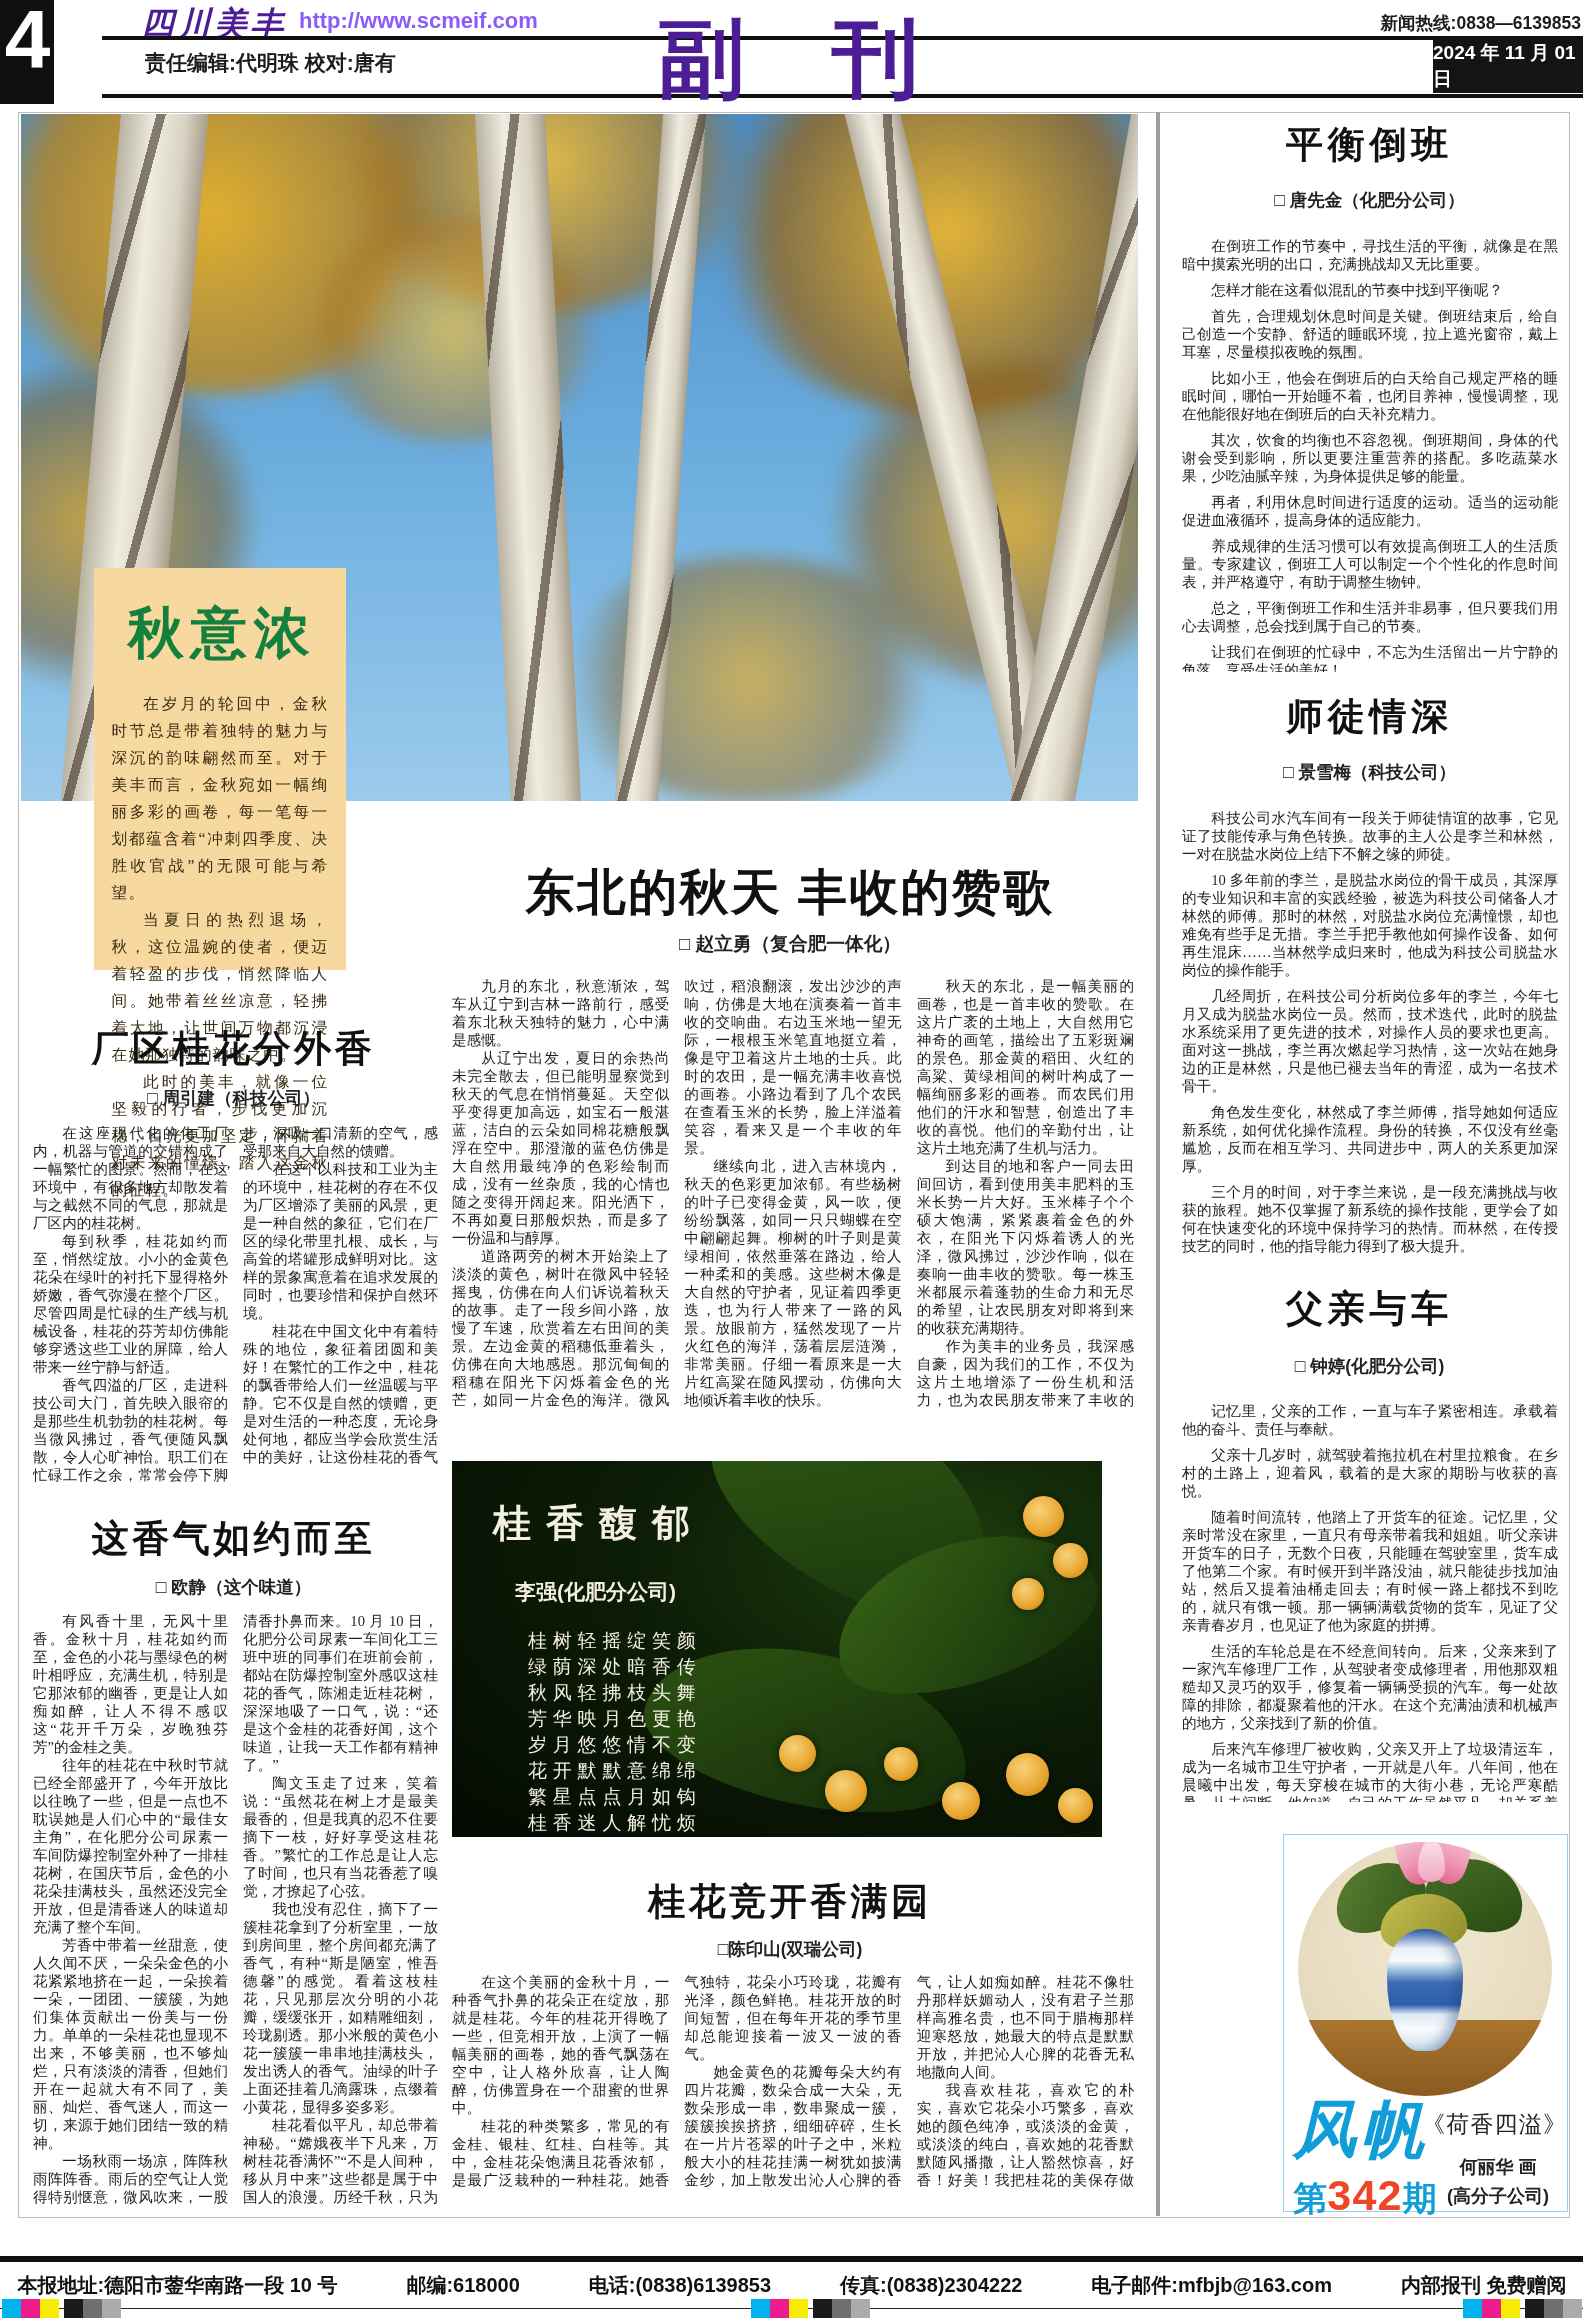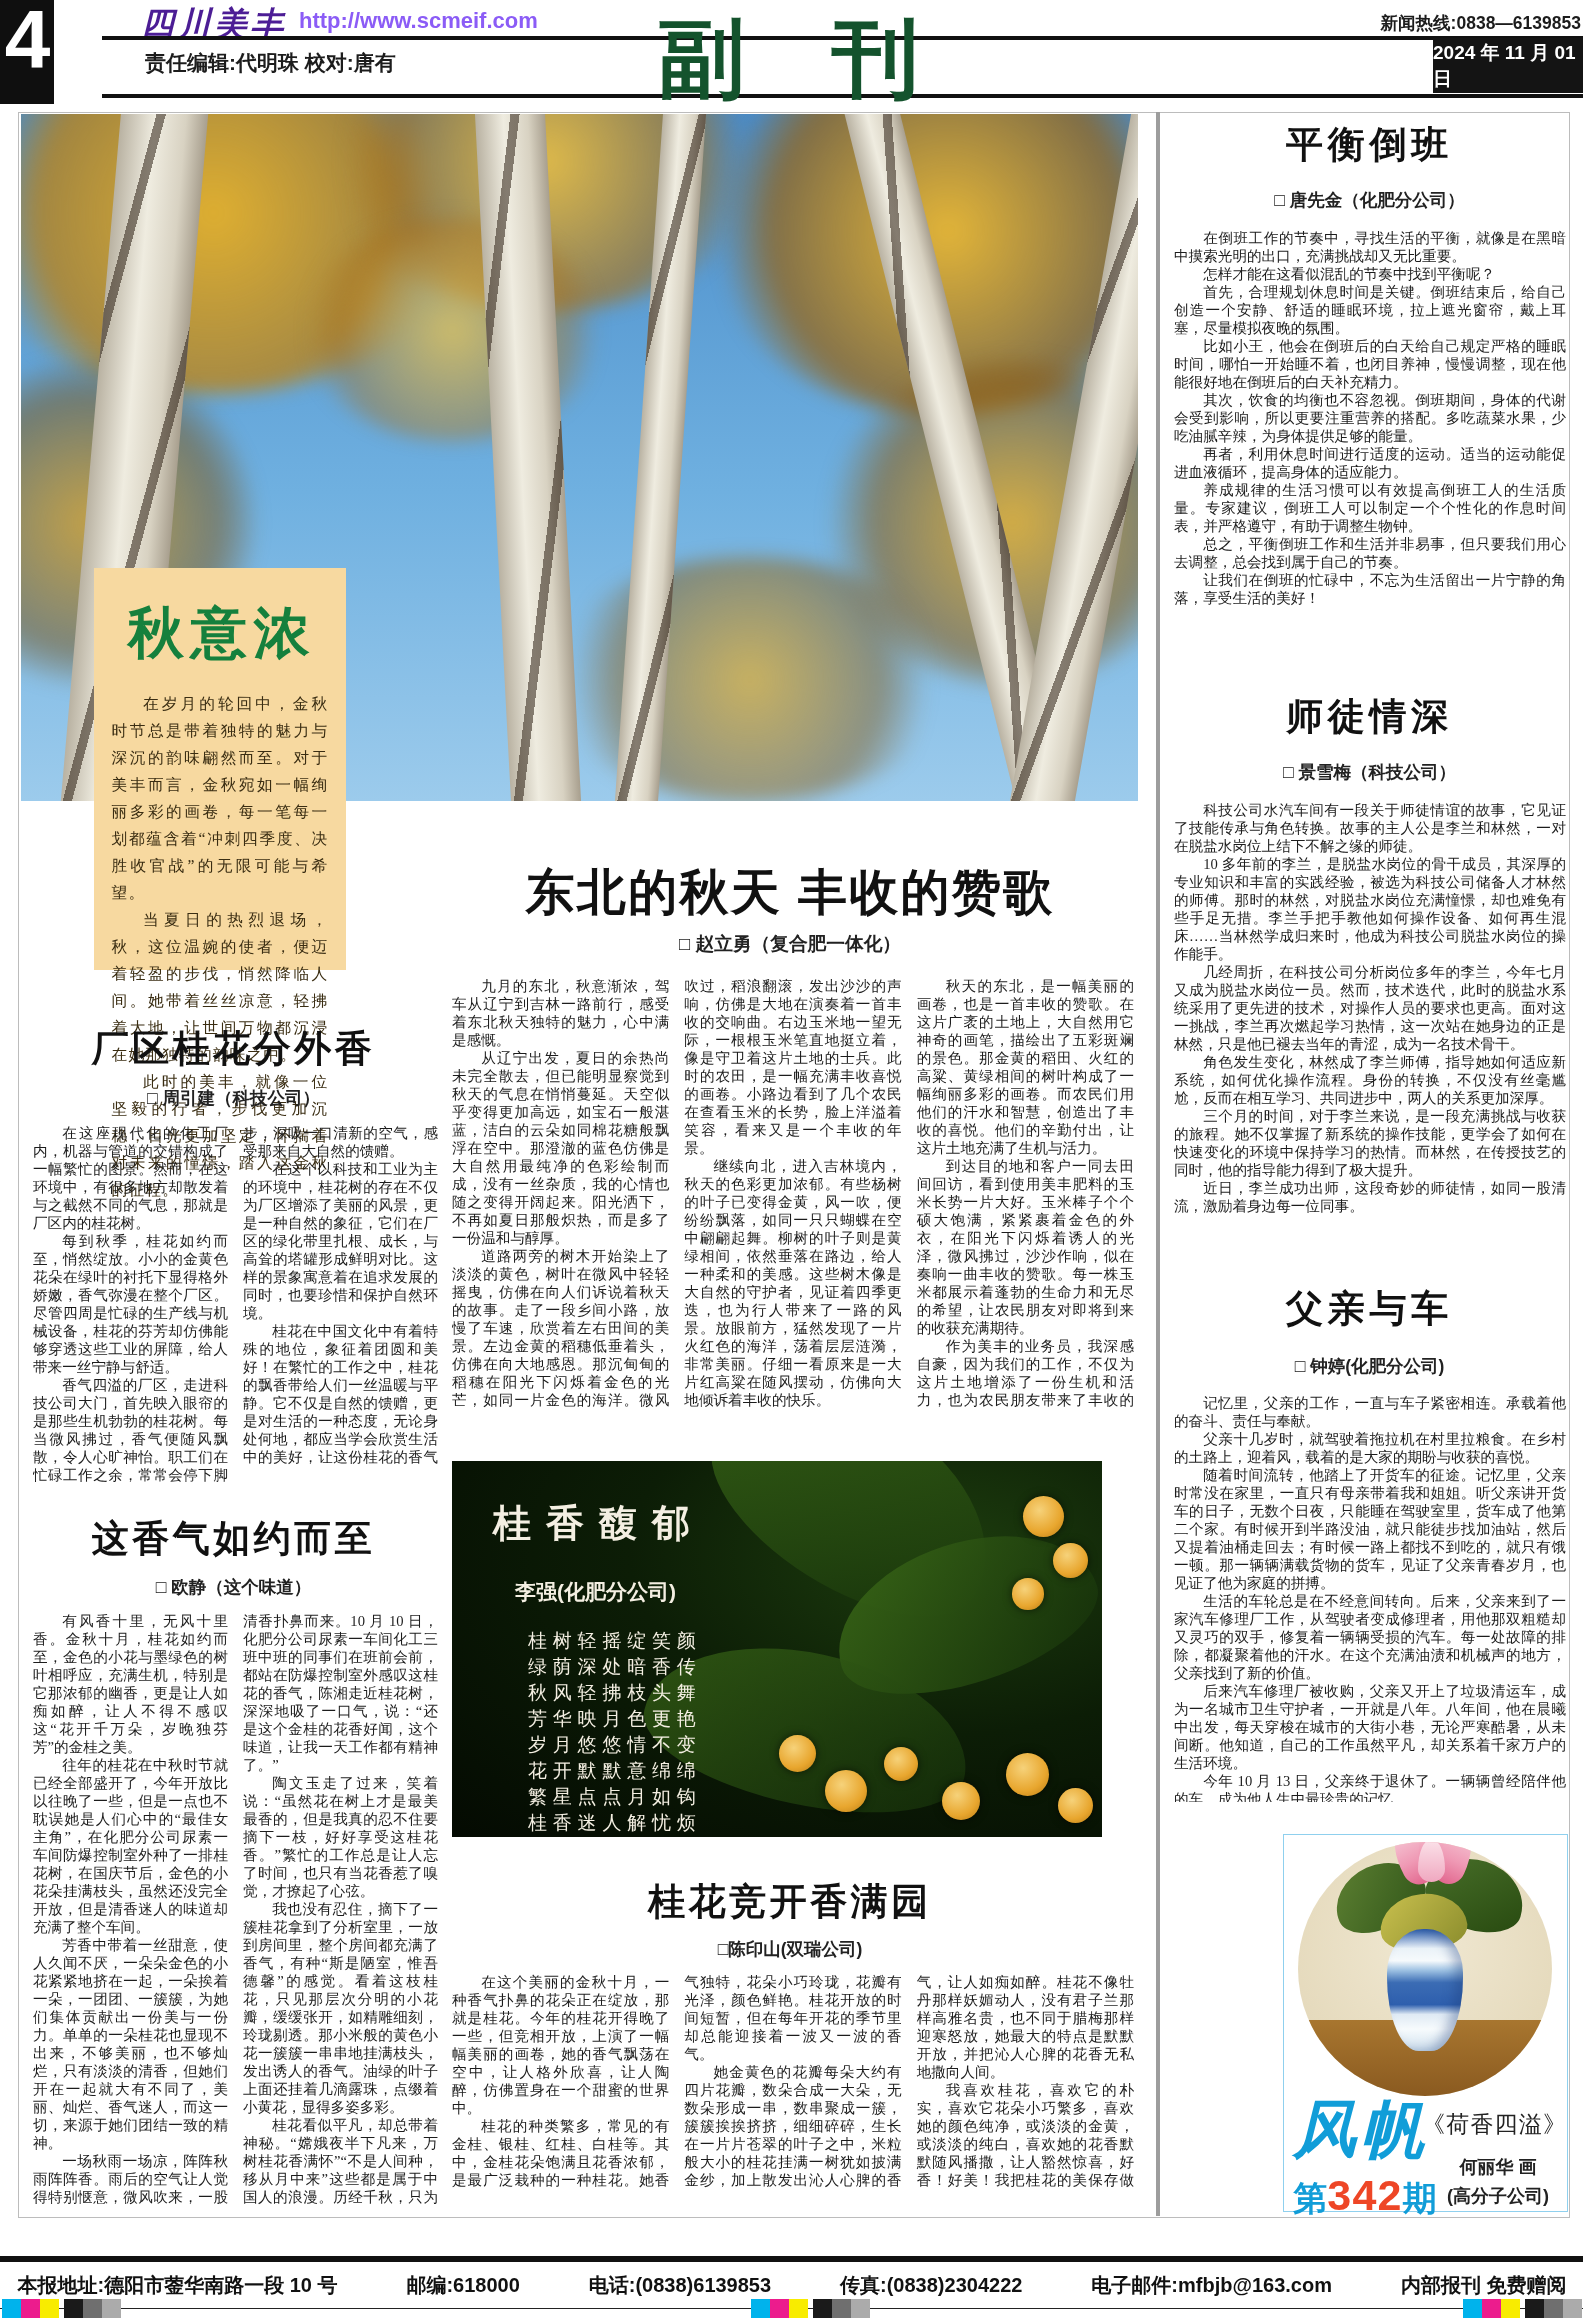--- a/index.html
+++ b/index.html
@@ -12,21 +12,21 @@
            font-weight:700;font-size:82px;}
   .pagenum-label{position:absolute;right:-23px;bottom:13px;font-size:17.5px;color:#fff;}
   .brand{left:141px;top:2.3px;font-size:33px;font-weight:900;font-style:italic;color:#4c1d95;
          font-family:"Liberation Serif","DejaVu Serif",serif;letter-spacing:3.5px;}
   .site-url{left:299px;top:8.2px;font-size:22px;font-weight:700;color:#8b5cf6;
             font-family:"Liberation Sans","DejaVu Sans",sans-serif;}
   .hline-a{left:102px;right:0;top:36px;height:4.1px;background:#111;}
   .hline-b{left:102px;right:0;top:94px;height:3.5px;background:#111;}
   .editors{left:145px;top:49px;font-size:21px;font-weight:700;
            font-family:"Liberation Sans","DejaVu Sans",sans-serif;}
-  .section-title{left:658px;top:0px;font-size:87px;color:#14532d;letter-spacing:87px;
+  .section-title{left:658px;top:0px;font-size:87px;color:#4c1d95;letter-spacing:87px;
                  font-family:"Liberation Serif","DejaVu Serif",serif;font-weight:600;white-space:nowrap;}
   .hotline{left:1359px;top:10.5px;width:222px;text-align:right;font-size:17.5px;font-weight:700;
            font-family:"Liberation Sans","DejaVu Sans",sans-serif;}
   .datebox{left:1433px;top:38px;width:150px;height:55px;background:#141414;color:#fff;
            font-size:19px;font-weight:700;font-family:"Liberation Sans","DejaVu Sans",sans-serif;
            display:flex;align-items:center;justify-content:center;}
   
   .content-frame{left:17.5px;top:112px;width:1550px;height:2104px;border:1.2px solid #bcbcbc;background:#fff;}
   .v-divider{left:1156px;top:112px;width:3.5px;height:2104px;background:#9d9d9d;}
   
@@ -58,21 +58,21 @@
   .leaf{position:absolute;border-radius:50% 50% 50% 50%/60% 60% 40% 40%;
         background:linear-gradient(135deg,#3c6b18,#15300a);opacity:.85;}
   .flower{position:absolute;border-radius:50%;
           background:radial-gradient(circle at 40% 35%,#f6d27a,#e8a62e 60%,#b97a14);box-shadow:0 0 8.2px rgba(0,0,0,.6);}
   .poem-title{position:absolute;left:41px;top:37px;font-size:38px;letter-spacing:15px;font-weight:600;}
   .poem-author{position:absolute;left:63px;top:117px;font-size:21px;font-weight:700;
                font-family:"Liberation Sans","DejaVu Sans",sans-serif;}
   .poem-lines{position:absolute;left:76px;top:167px;font-size:19px;line-height:26px;letter-spacing:5.8px;}
   
   .rbody{font-size:14.6px;line-height:18px;text-align:justify;overflow:hidden;}
-  .rbody p{margin:0;text-indent:2em;}
+  .rbody p{margin:8px;text-indent:2em;}
   
   .paint-box{left:1283px;top:1834px;width:285px;height:378px;border:1.7px solid #8fd0ee;background:#fff;box-sizing:border-box;}
   .fan{position:absolute;left:14px;top:7px;width:254px;height:254px;border-radius:50%;overflow:hidden;
        background:radial-gradient(circle at 50% 40%,#f0e8d2,#e3d7b8 85%);}
   .fan-table{position:absolute;left:-11.7px;right:-11.7px;bottom:0;height:76px;
              background:linear-gradient(180deg,#a8762f,#8a5a20);}
   .vase{position:absolute;left:89px;top:87px;width:76px;height:122px;
         border-radius:48% 48% 42% 42%/36% 36% 60% 60%;
         background:linear-gradient(180deg,#2e5fae 0%,#eaf2f8 16%,#f6fafc 26%,#9cc0e2 34%,#3b6cb4 44%,#2e5fae 62%,#dfeaf4 70%,#f7fbfd 82%,#cfe0ee 100%);
         box-shadow:inset -8.2px 0 10.5px rgba(30,60,120,.35);}

